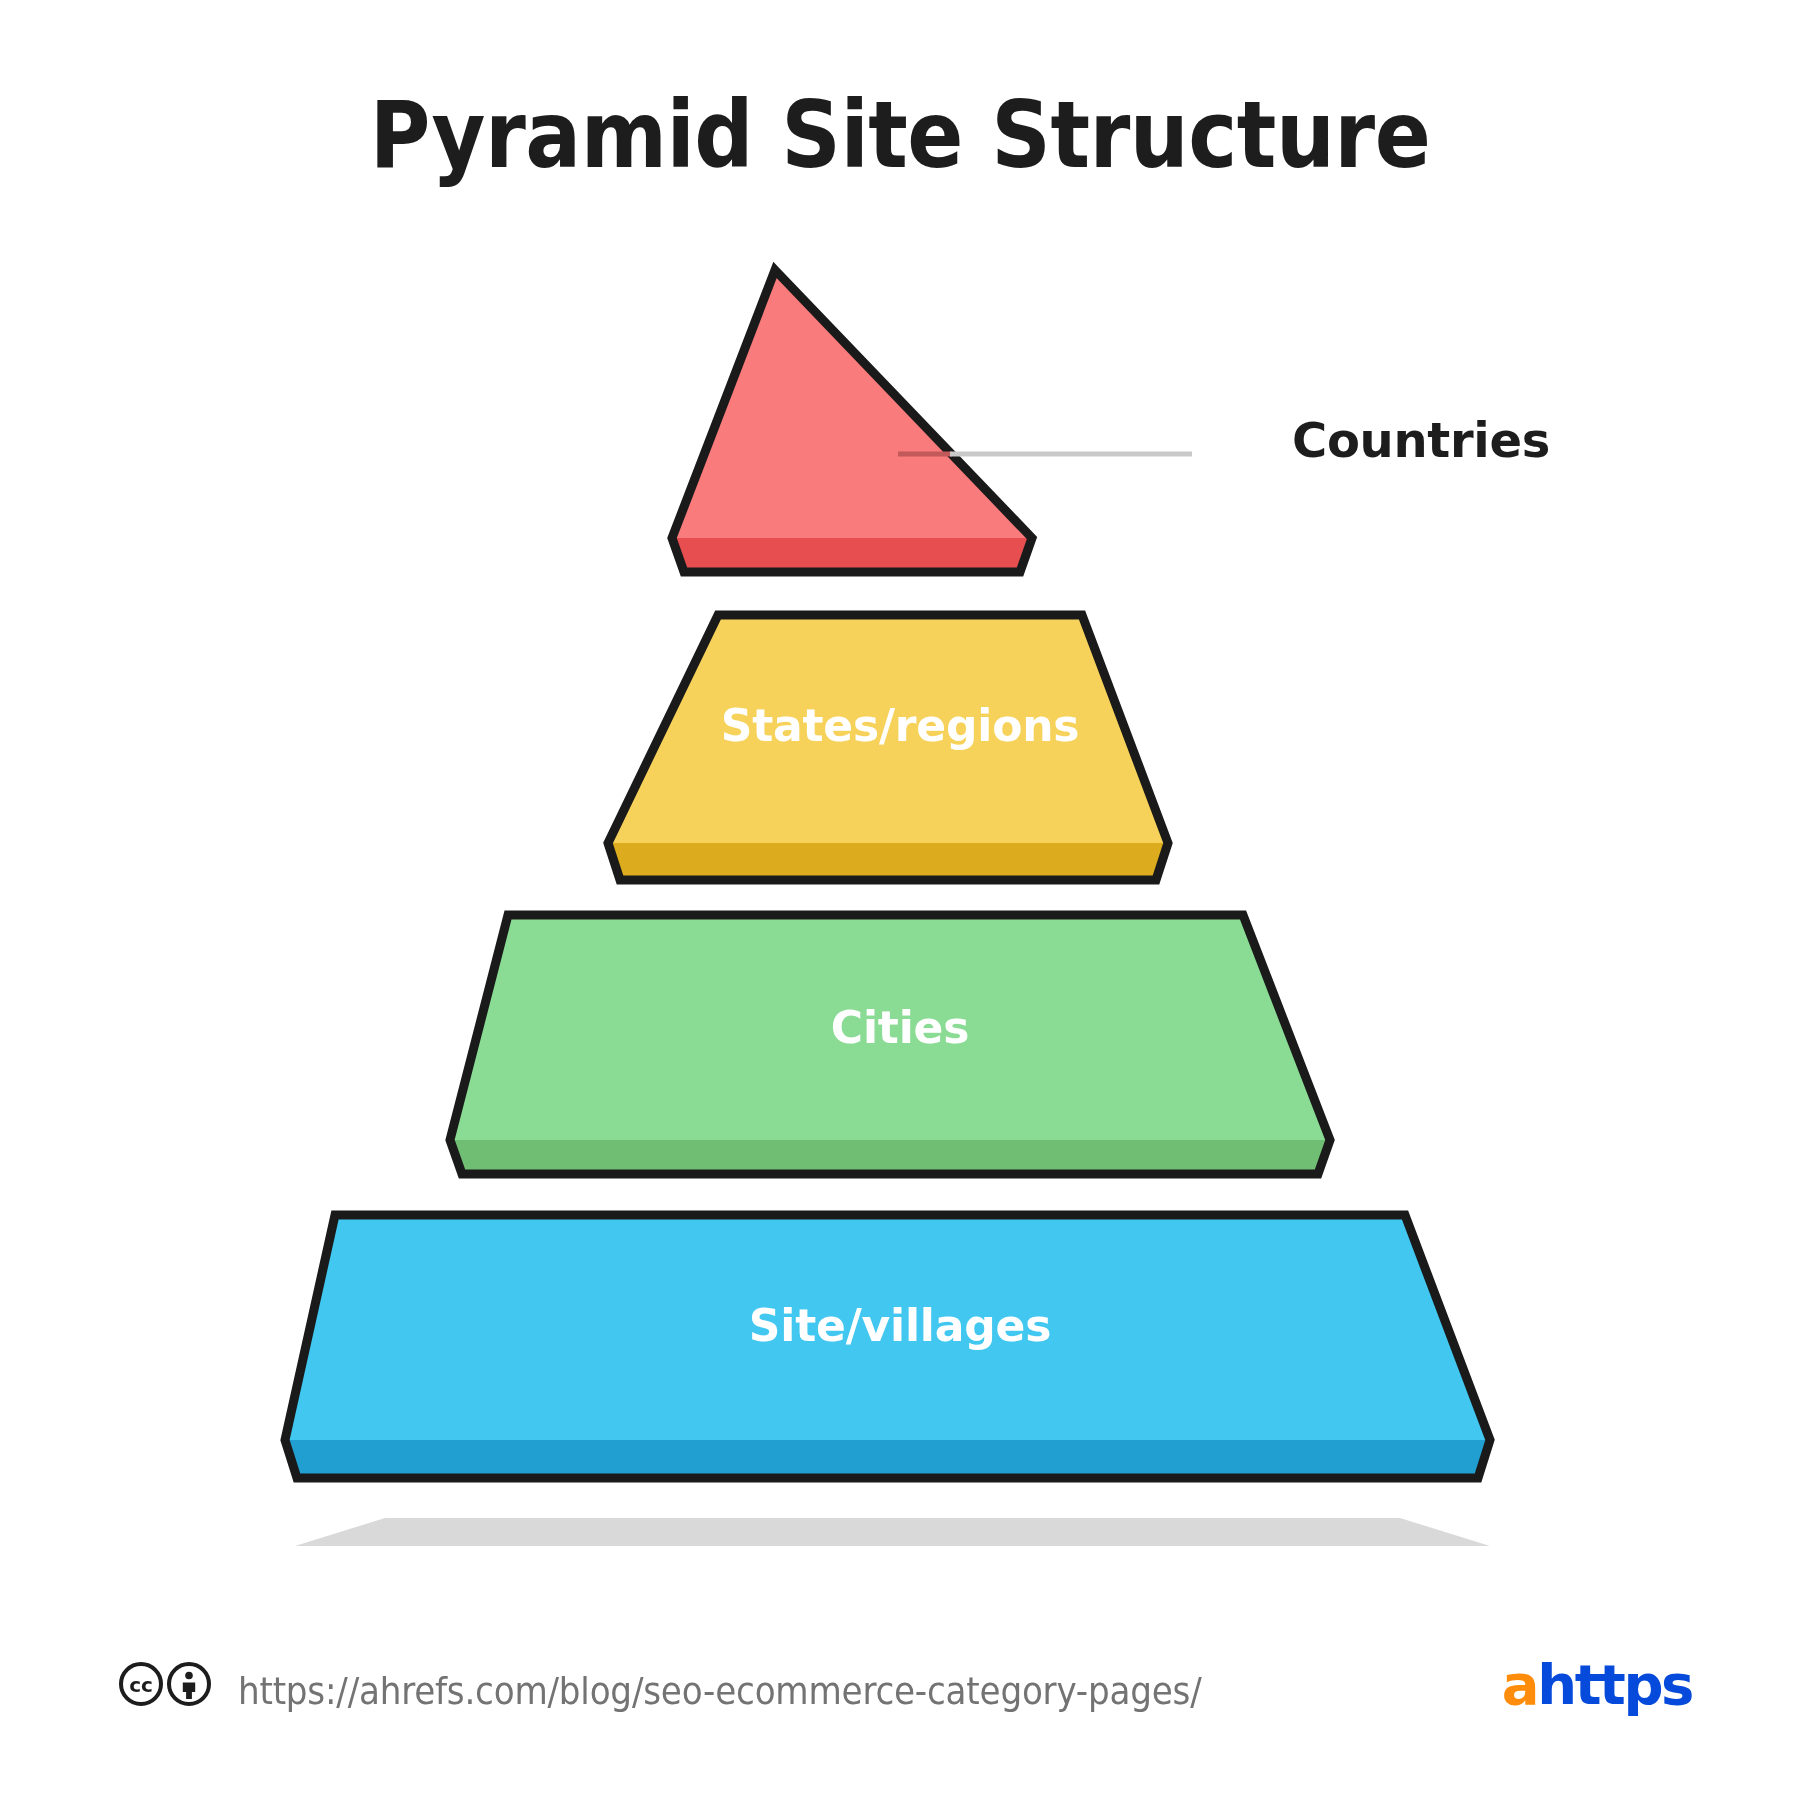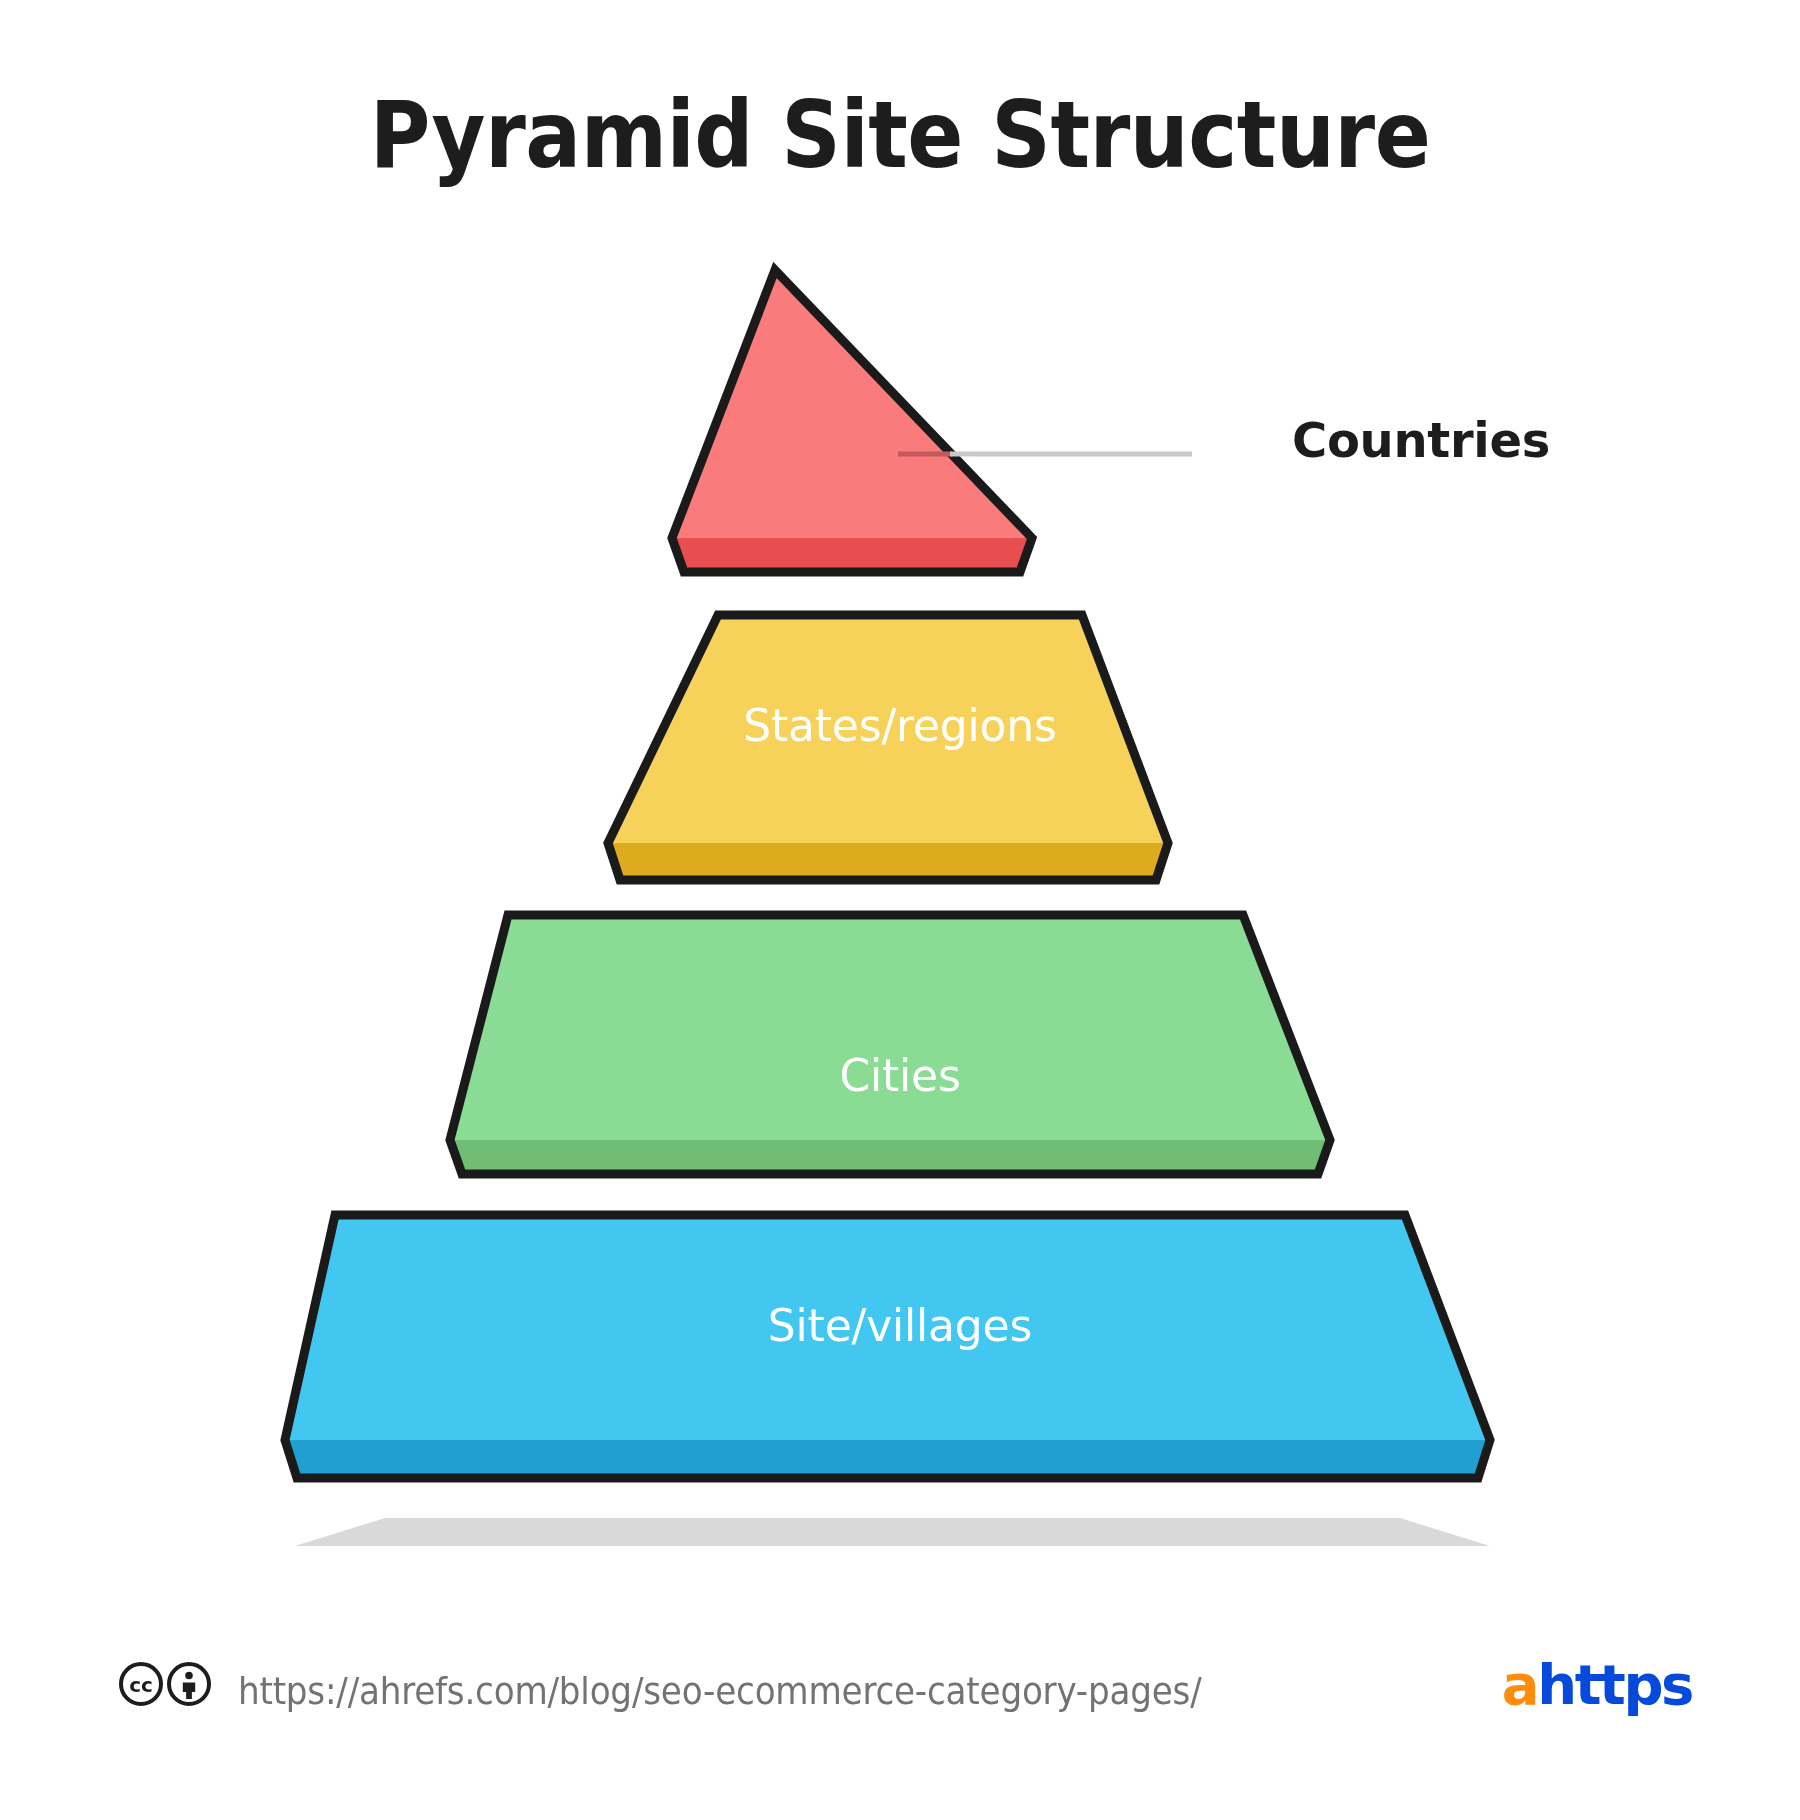--- a/index.html
+++ b/index.html
@@ -48,28 +48,28 @@
     height: 1620px;
     display: block;
   }
 
   
   .band-label {
     position: absolute;
     text-align: center;
     color: #ffffff;
     font-family: "DejaVu Sans", "Liberation Sans", sans-serif;
-    font-weight: 400;
+    font-weight: 700;
     font-size: 44px;
     letter-spacing: -0.2px;
     white-space: nowrap;
     pointer-events: none;
   }
   #label-states { left: 0; width: 1800px; top: 700px; }
-  #label-cities { left: 0; width: 1800px; top: 1002px; margin-top: 48px; }
+  #label-cities { left: 0; width: 1800px; top: 1002px; }
   #label-towns  { left: 0; width: 1800px; top: 1300px; }
 
   
   #callout-text {
     position: absolute;
     left: 1292px;
     top: 412px;
     font-family: "DejaVu Sans", "Liberation Sans", sans-serif;
     font-weight: 700;
     font-size: 48px;

